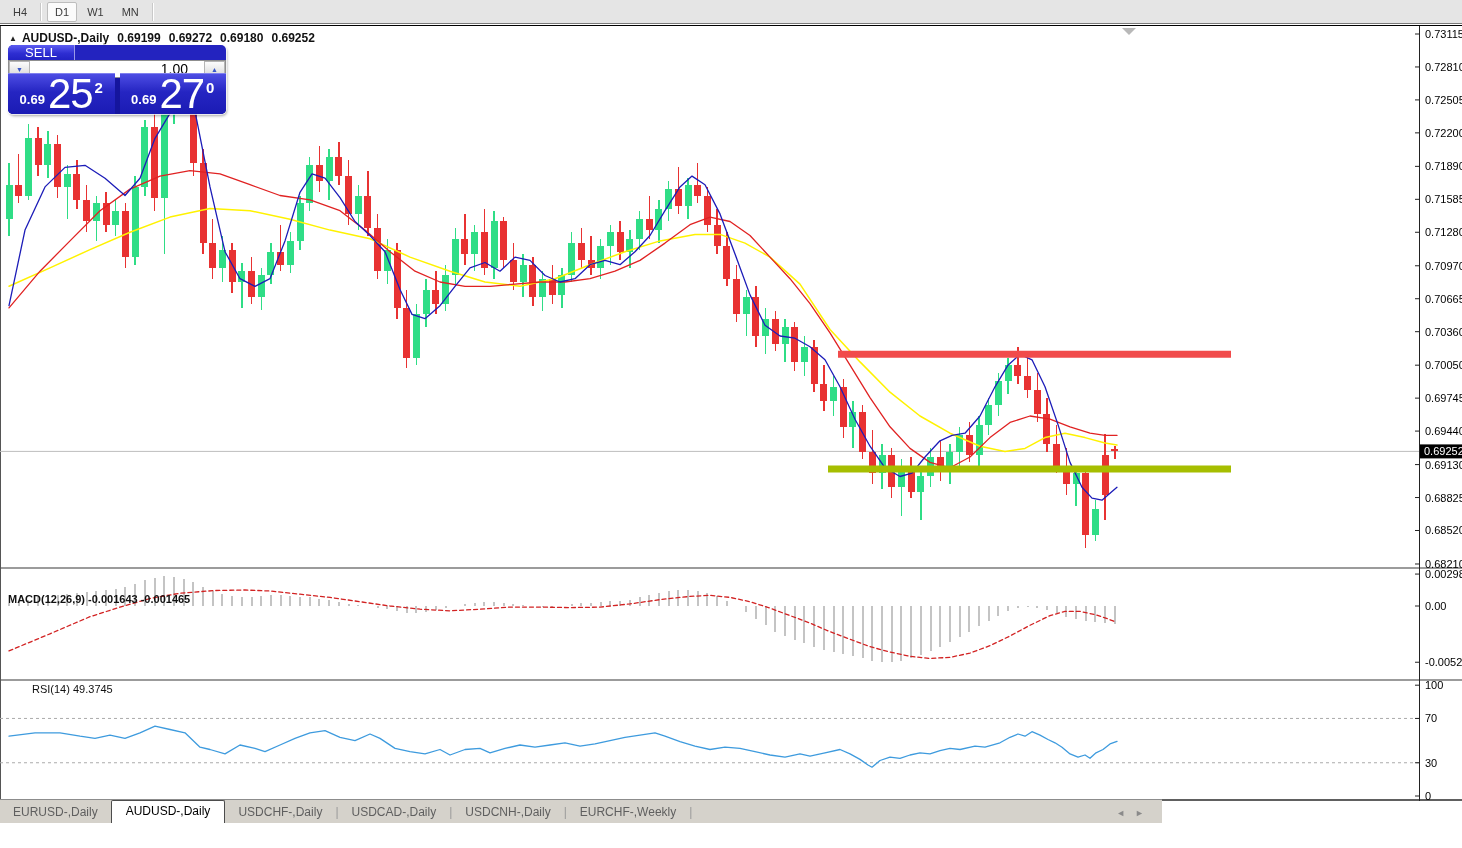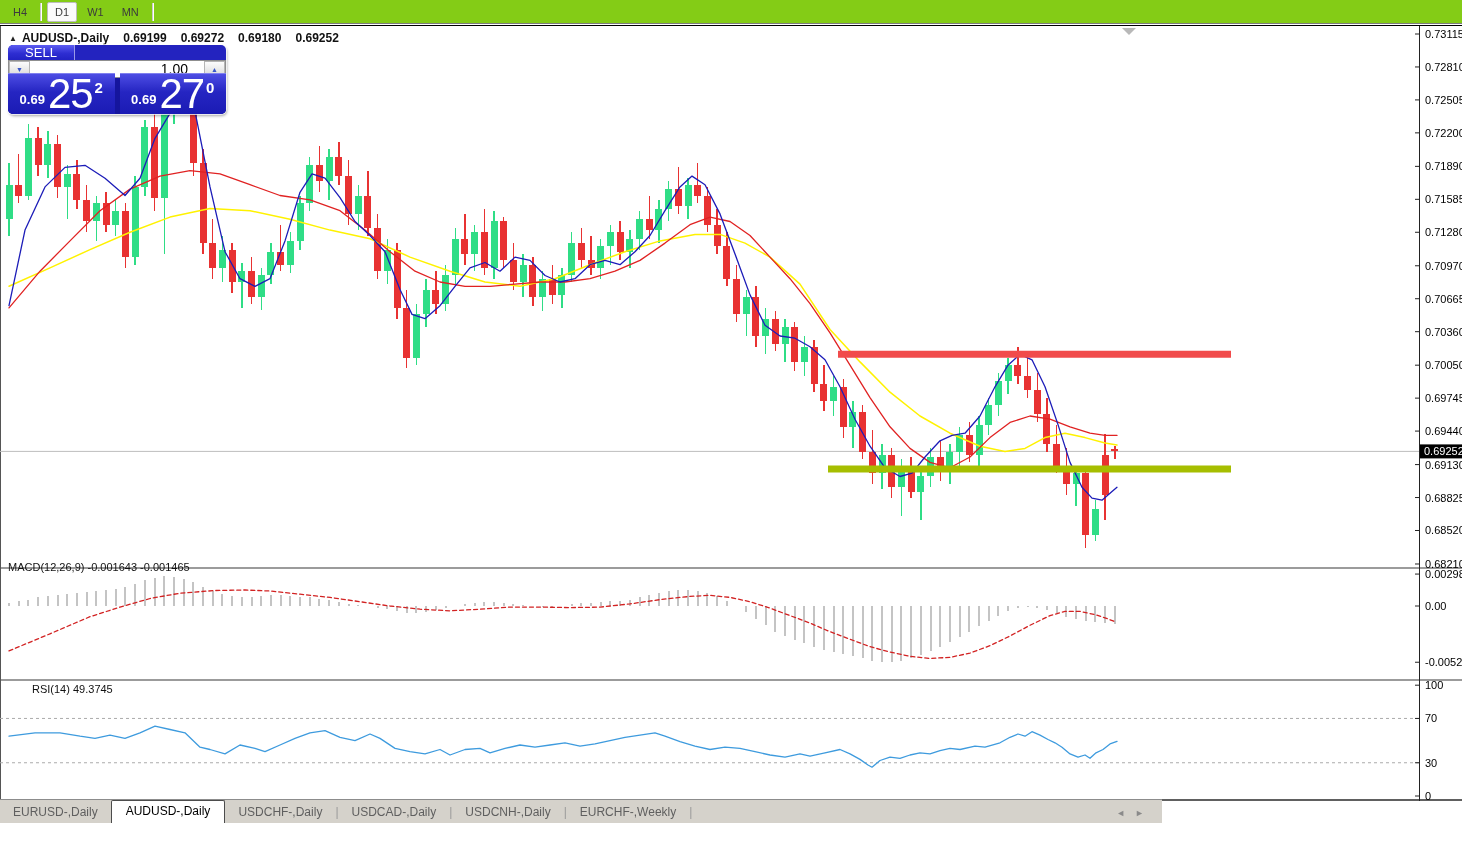--- a/index.html
+++ b/index.html
@@ -1,32 +1,32 @@
 <!DOCTYPE html>
 <html><head>
 <meta charset="utf-8">
 <style>
   html,body{margin:0;padding:0;width:1462px;height:848px;overflow:hidden;background:#fff;
     font-family:"Liberation Sans",sans-serif;-webkit-font-smoothing:antialiased;}
   #stage{position:relative;width:1462px;height:848px;background:#fff;}
 
   
-  #toolbar{position:absolute;left:0;top:0;width:1462px;height:24px;background:#84cc16;
+  #toolbar{position:absolute;left:0;top:0;width:1462px;height:24px;background:#e5e5e5;
     border-bottom:1px solid #7a7a7a;display:flex;align-items:center;padding-left:4px;box-sizing:border-box;}
   .tf-btn{font-size:11px;color:#3c3c3c;padding:3px 7px;margin:0 1px;border:1px solid transparent;cursor:default;}
   .tf-btn.active{background:#fbfbfb;border:1px solid #bdbdbd;border-radius:2px;}
   .tb-sep{width:1px;height:18px;background:#c9c9c9;border-right:1px solid #fff;margin:0 4px;}
 
   
   #chart-area{position:absolute;left:0;top:25px;width:1462px;height:823px;background:#fff;border-top:1px solid #000;}
   #chart-svg{position:absolute;left:0;top:0;}
 
   #chart-title{position:absolute;left:9px;top:5px;font-size:12px;font-weight:bold;color:#111;white-space:nowrap;}
   #chart-title .tri{font-size:8px;vertical-align:1px;margin-right:5px;color:#222;}
-  #chart-title .num{margin-left:14px;}
+  #chart-title .num{margin-left:8px;}
 
   
   #trade-panel{position:absolute;left:8px;top:19px;width:218px;background:#2323bf;border-radius:5px;
     box-shadow:0 0 0 1px rgba(255,255,255,.75), 1px 2px 3px rgba(0,0,0,.35);overflow:hidden;}
   .tp-row1{display:flex;height:27px;flex-direction:column;}
   .tp-btn{width:66px;color:#fff;font-size:13px;display:flex;align-items:center;justify-content:center;cursor:pointer;
     background:linear-gradient(#5d5df2,#2e2ed2 55%,#2222c4);}
   .tp-btn.sell{border-radius:5px 0 0 0;border-right:1px solid #9a9ae8;}
   .tp-btn.buy{border-radius:0 5px 0 0;border-left:1px solid #9a9ae8;margin-top:36px;}
   #vol-box{flex:1;display:flex;background:#fff;border:1px solid #8f8f8f;box-sizing:border-box;margin:0;}
@@ -544,21 +544,21 @@
           <span class="sup">2</span>
         </div>
         <div class="price-box">
           <span class="pfx">0.69</span>
           <span class="big">27</span>
           <span class="sup">0</span>
         </div>
       </div>
     </div>
 
-    <div class="ind-label" style="left:8px;top:535px;">
+    <div class="ind-label" style="left:8px;top:567px;font-weight:bold;">
       <span>MACD(12,26,9)</span>&nbsp;<span>-0.001643 -0.001465</span>
     </div>
     <div class="ind-label" style="left:8px;top:657px;padding-left:24px;">
       <span>RSI(14)</span>&nbsp;<span>49.3745</span>
     </div>
   </div>
 
   <div id="tabbar">
       <div class="tab">EURUSD-,Daily</div>
       <div class="tab active">AUDUSD-,Daily</div>

